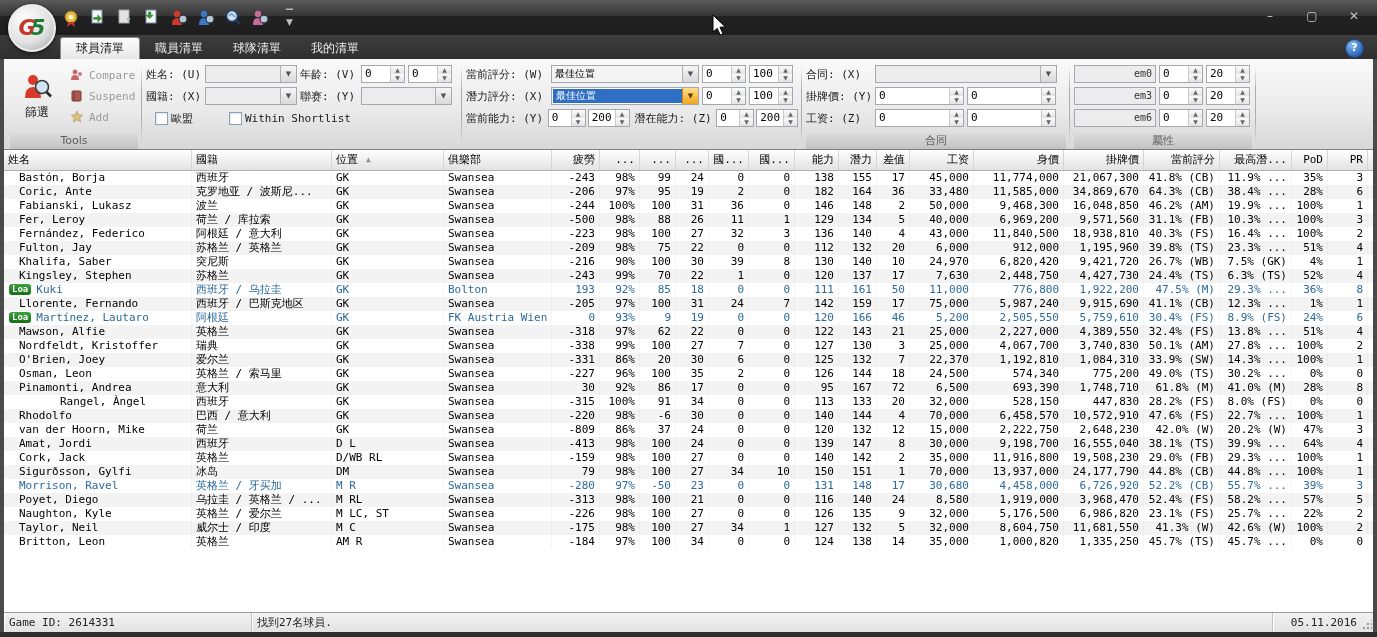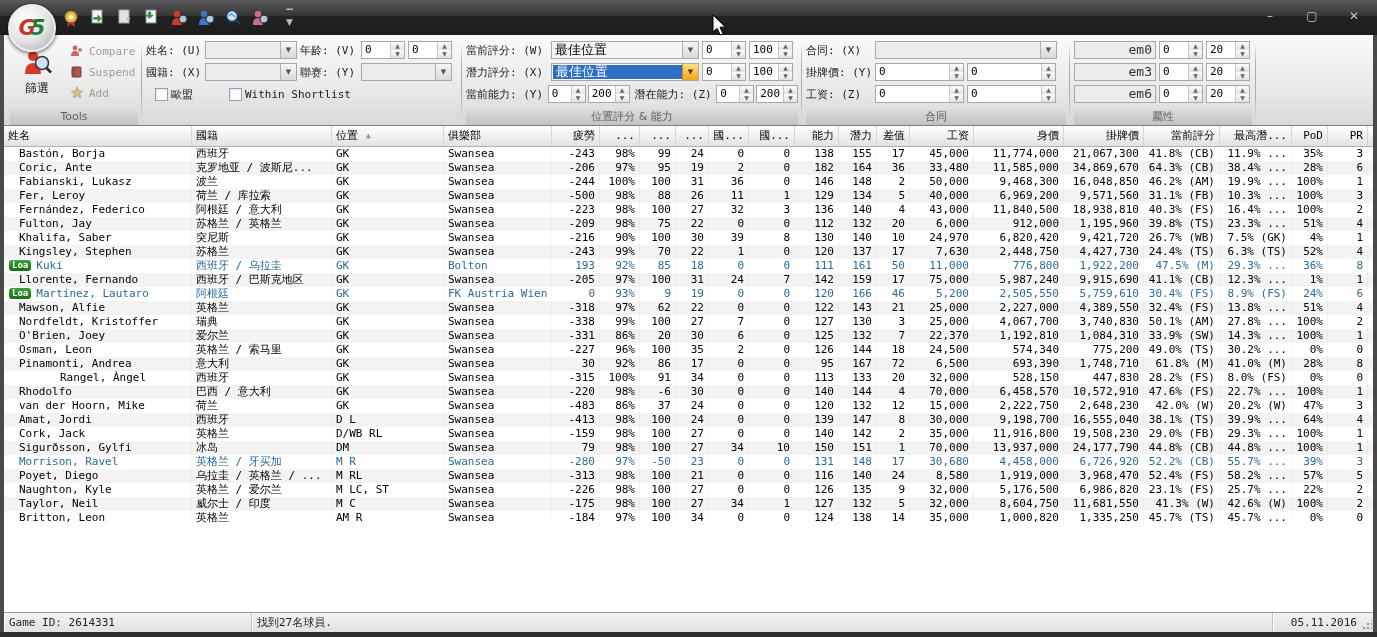--- a/index.html
+++ b/index.html
@@ -44,21 +44,21 @@
           border-bottom:1px solid #7f7f7f;display:flex;align-items:stretch;padding:2px 0 0 2px;box-sizing:border-box;}
   .group{display:flex;flex-direction:column;position:relative;padding:2px 4px 0;box-sizing:border-box;}
   .group::after{content:"";position:absolute;right:0;top:5px;bottom:5px;width:1px;
                 background:linear-gradient(transparent,#adadad 30%,#adadad 70%,transparent);}
   .group-label{margin-top:auto;height:16px;line-height:16px;text-align:center;font-size:11px;color:#5e5e5e;
                background:linear-gradient(#dcdcdc,#c3c3c3);border-radius:3px 3px 0 0;}
   .frow{display:flex;align-items:center;gap:3px;height:22px;flex:none;}
   .lbl{font-size:11px;color:#1a1a1a;white-space:nowrap;overflow:hidden;
        font-family:"DejaVu Sans Mono","DejaVu Sans",monospace;}
   .combo{height:18px;background:#ececec;border:1px solid #a5a9af;display:flex;box-sizing:border-box;}
-  .combo .cval{flex:1;font-size:13px;line-height:16px;padding:0 3px;overflow:hidden;white-space:nowrap;
+  .combo .cval{flex:1;font-size:10px;line-height:16px;padding:0 3px;overflow:hidden;white-space:nowrap;
                font-family:"DejaVu Sans Mono","DejaVu Sans",monospace;}
   .combo .carrow{width:15px;background:linear-gradient(#f6f6f6,#d9d9d9);border-left:1px solid #b0b0b0;
                  font-size:7px;color:#555;display:flex;align-items:center;justify-content:center;}
   .combo.lit{background:#fff;}
   .combo.focused{background:#fff;}
   .combo.focused .cval{background:#2e6fc4;color:#fff;margin:1px 0 1px 1px;line-height:14px;}
   .combo.focused .carrow{background:linear-gradient(#ffdd8a,#f2a71b);border-left:1px solid #c88a18;color:#5a3c00;}
   .combo.flat .cval{text-align:right;color:#333;}
   .spin{height:18px;background:#fff;border:1px solid #a5a9af;display:flex;box-sizing:border-box;}
   .spin .sval{flex:1;font-size:11px;line-height:16px;padding:0 3px;
@@ -183,20 +183,27 @@
       </span>
       <span class="overflow-btn">▔<br>▼</span>
     </div>
     <div class="win-controls">
       <span class="win-btn">–</span>
       <span class="win-btn">▢</span>
       <span class="win-btn">✕</span>
     </div>
   </div>
 
+  <div class="tabrow">
+    <div class="tab active">球員清單</div>
+    <div class="tab">職員清單</div>
+    <div class="tab">球隊清單</div>
+    <div class="tab">我的清單</div>
+    <div class="help">?</div>
+  </div>
 
   <div class="client">
 
     <div class="ribbon">
 
       <div class="group" style="width:136px;">
         <div class="tools-body">
           <div class="bigbtn">
             <svg width="30" height="30">
                 <circle cx="11" cy="8" r="5" fill="#d8392b"></circle>
@@ -346,21 +353,20 @@
               </span>
           </div>
           <div class="spin" style="width:42px;">
             <span class="sval">200</span>
             <span class="sarrows">
                 <span>▲</span>
                 <span>▼</span>
               </span>
           </div>
         </div>
-        <div class="group-label">位置評分 &amp; 能力</div>
       </div>
 
       <div class="group" style="width:268px;">
         <div class="frow">
           <span class="lbl" style="width:66px;">合同: (X)</span>
           <div class="combo" style="width:182px;">
             <span class="cval"></span>
             <span class="carrow">▼</span>
           </div>
         </div>
@@ -883,21 +889,21 @@
             <div class="td right" style="width: 76px;"><span>47.6% (FS)</span></div>
             <div class="td right" style="width: 72px;"><span>22.7% ...</span></div>
             <div class="td right" style="width: 36px;"><span>100%</span></div>
             <div class="td right" style="width: 40px;"><span>1</span></div>
           </div>
           <div class="tr">
             <div class="td left name" style="width: 188px;"><span>van der Hoorn, Mike</span></div>
             <div class="td left" style="width: 140px;"><span>荷兰</span></div>
             <div class="td left" style="width: 112px;"><span>GK</span></div>
             <div class="td left" style="width: 108px;"><span>Swansea</span></div>
-            <div class="td right" style="width: 48px;"><span>-483</span></div>
+            <div class="td right" style="width: 48px;"><span>-809</span></div>
             <div class="td right" style="width: 40px;"><span>86%</span></div>
             <div class="td right" style="width: 36px;"><span>37</span></div>
             <div class="td right" style="width: 33px;"><span>24</span></div>
             <div class="td right" style="width: 40px;"><span>0</span></div>
             <div class="td right" style="width: 46px;"><span>0</span></div>
             <div class="td right" style="width: 44px;"><span>120</span></div>
             <div class="td right" style="width: 38px;"><span>132</span></div>
             <div class="td right" style="width: 33px;"><span>12</span></div>
             <div class="td right" style="width: 64px;"><span>15,000</span></div>
             <div class="td right" style="width: 90px;"><span>2,222,750</span></div>

